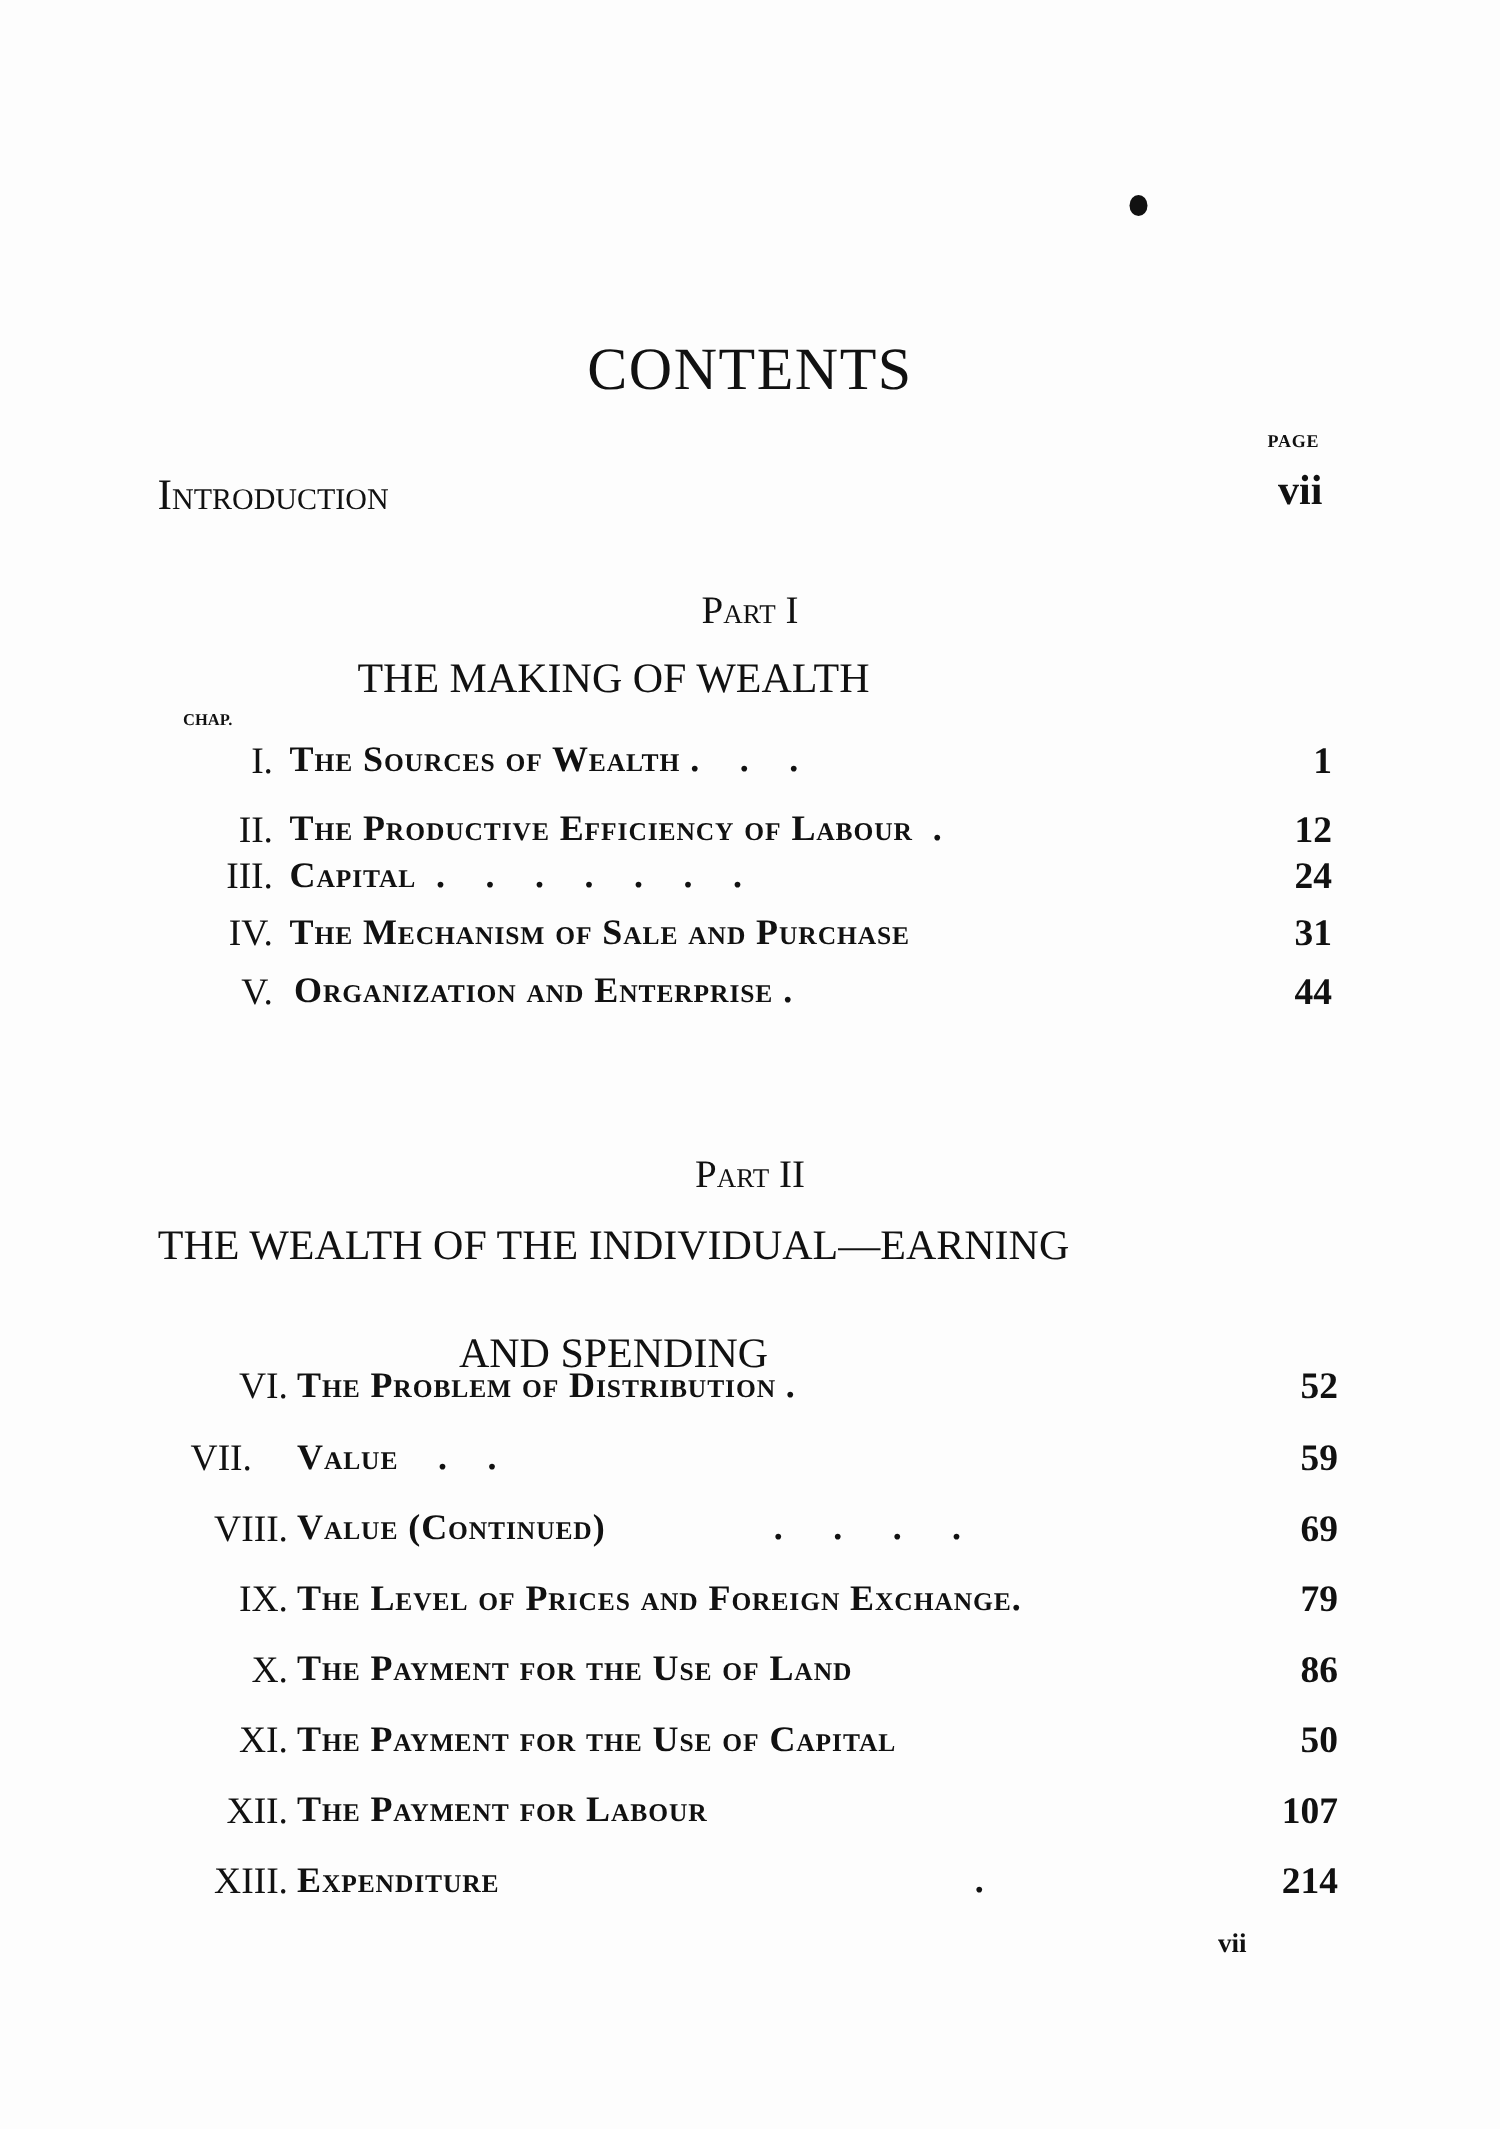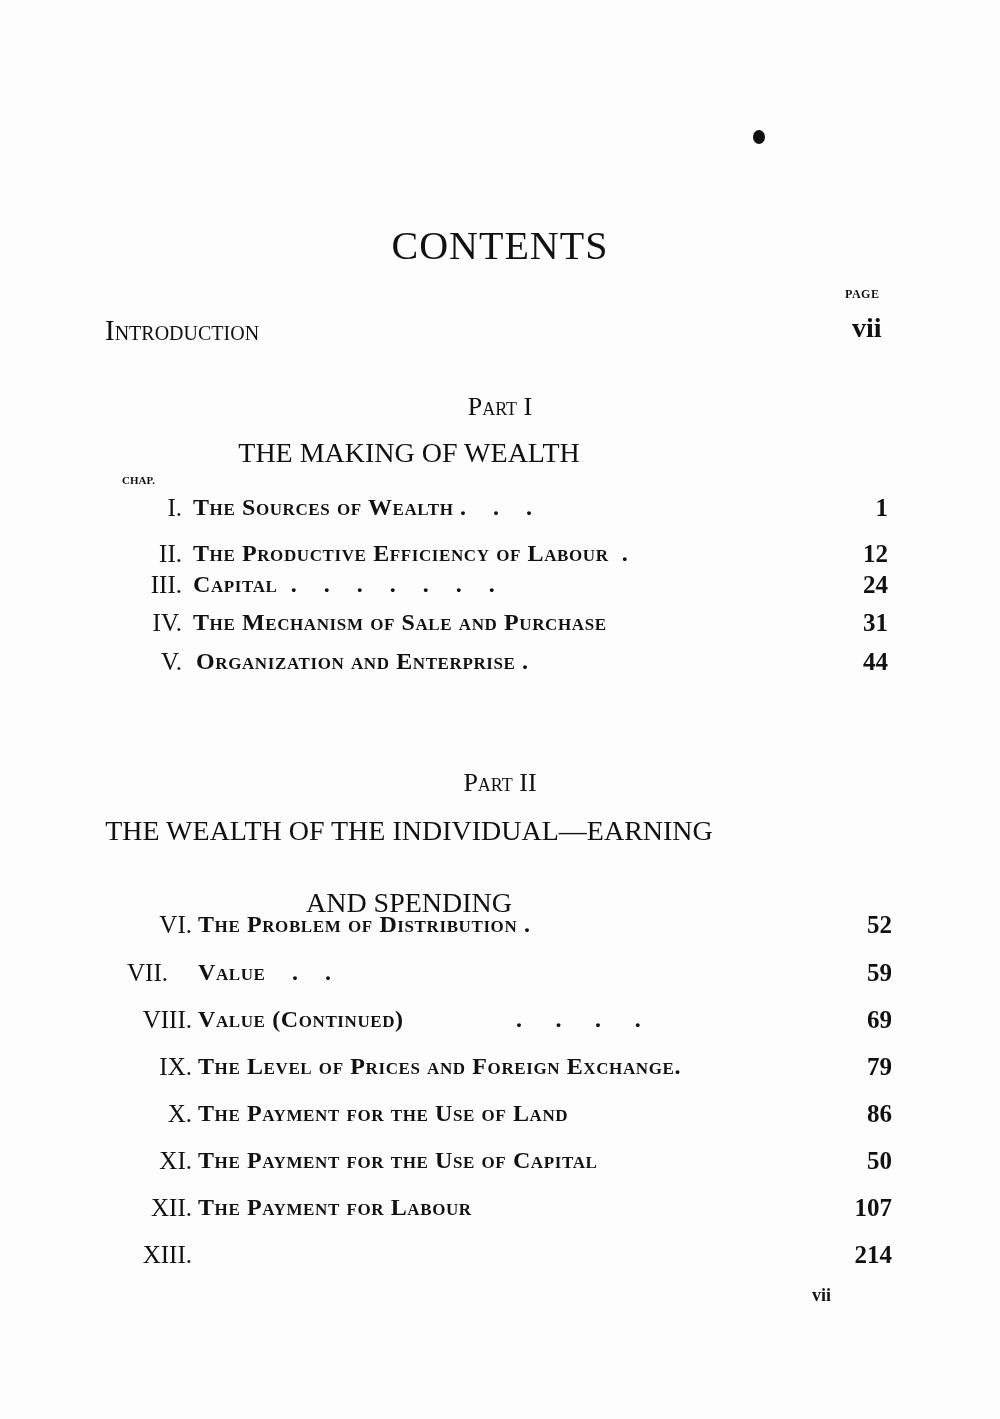--- a/index.html
+++ b/index.html
@@ -98,16 +98,17 @@
   <span class="label" style="left:198px;">The Payment for the Use of Capital</span>
   <span class="pg" style="right:108px;">50</span>
 </div>
 <div class="abs row" style="top:1194px;">
   <span class="num" style="right:808px;">XII.</span>
   <span class="label" style="left:198px;">The Payment for Labour</span>
   <span class="pg" style="right:108px;">107</span>
 </div>
 <div class="abs row" style="top:1241px;">
   <span class="num" style="right:808px;">XIII.</span>
+  <span class="label" style="left:198px;">Expenditure                                                .</span>
   <span class="pg" style="right:108px;">214</span>
 </div>
 
 <div class="abs footer-num">vii</div>
 
 </body></html>

